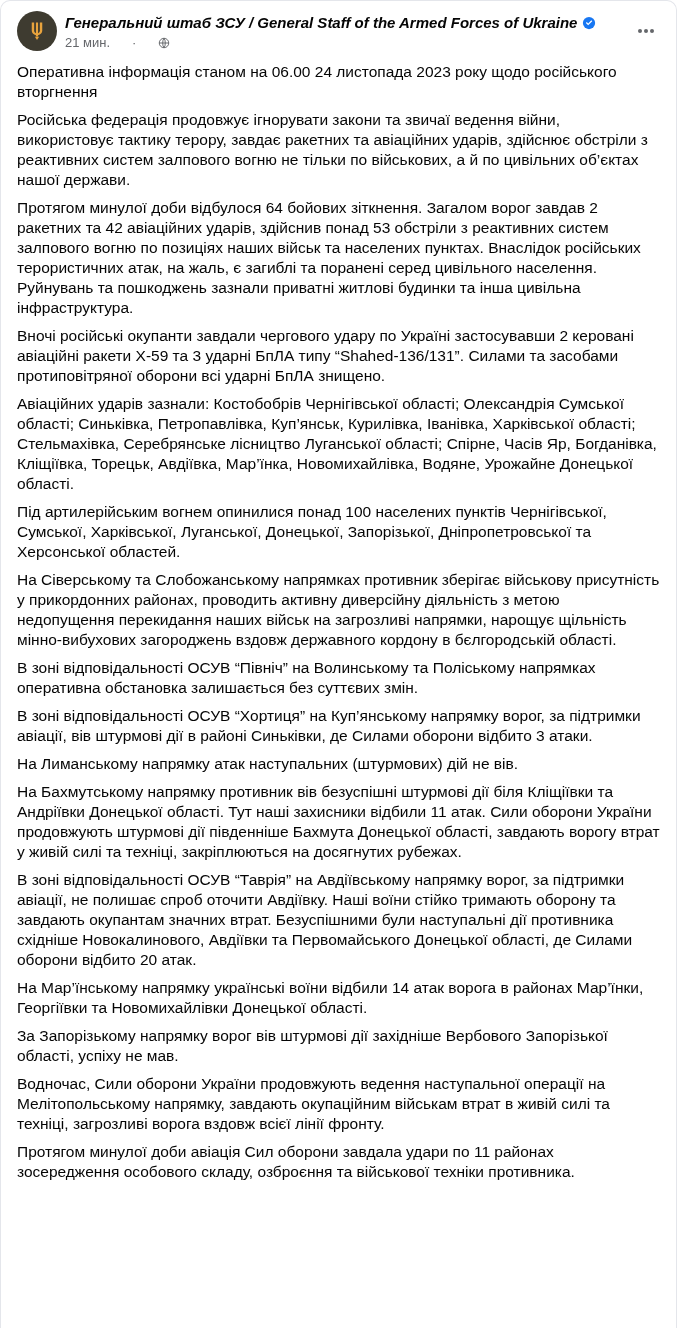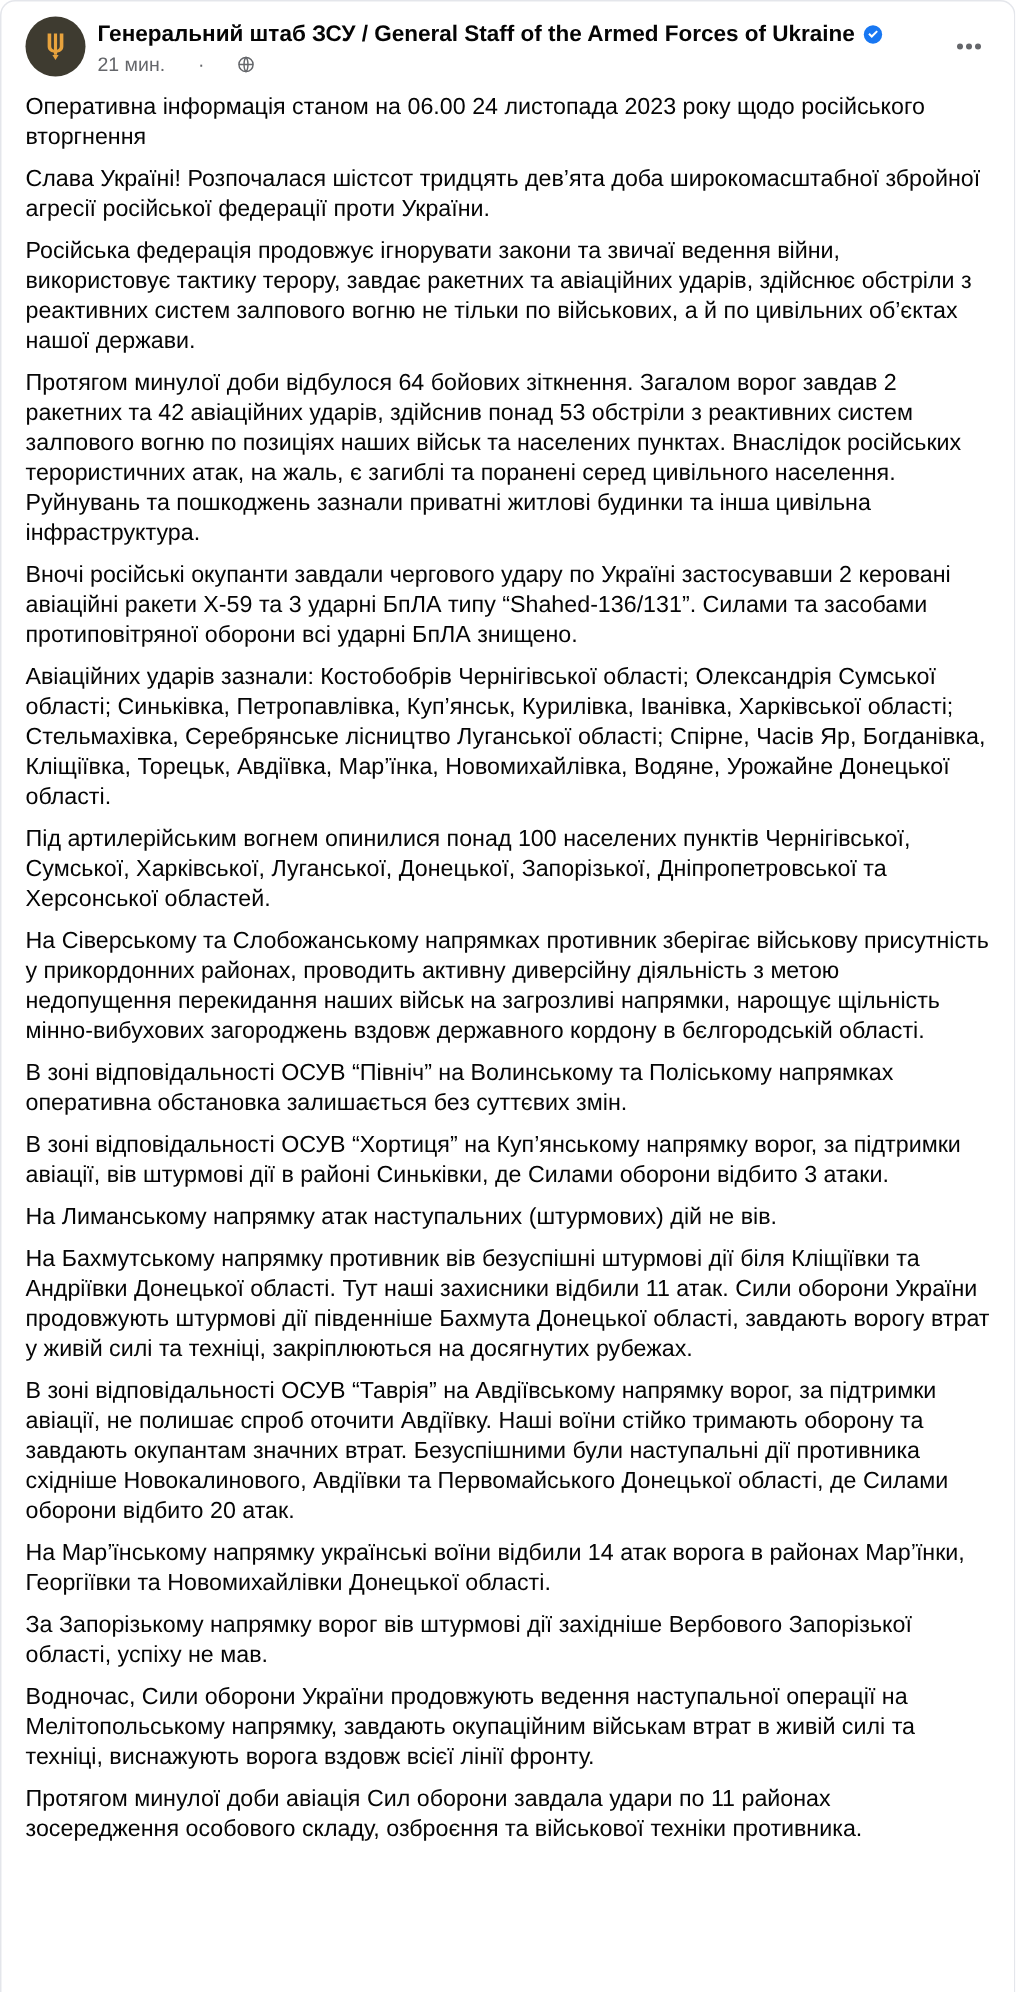--- a/index.html
+++ b/index.html
@@ -41,20 +41,21 @@
   .avatar svg { width: 30px; height: 30px; display: block; }
   .header-info {
     margin-left: 8px;
     padding-top: 3px;
     min-width: 0;
   }
   .name-row {
     display: flex;
     align-items: center;
     gap: 5px;
+    font-style: italic;
   }
   .page-name {
     font-size: 15px;
     font-weight: 700;
     color: #050505;
     white-space: nowrap;
     cursor: pointer;
   }
   .verified { width: 14px; height: 14px; display: block; flex: 0 0 14px; }
   .timestamp-row {
@@ -137,31 +138,30 @@
           <circle cx="10" cy="10" r="2"></circle>
           <circle cx="16" cy="10" r="2"></circle>
         </svg>
       </span>
     </div>
 
   </div>
 
   <div class="post-body">
       <p>Оперативна інформація станом на 06.00 24 листопада 2023 року щодо російського вторгнення</p>
-      <p>Слава Україні! Розпочалася шістсот тридцять дев’ята доба широкомасштабної збройної агресії російської федерації проти України.</p>
       <p>Російська федерація продовжує ігнорувати закони та звичаї ведення війни, використовує тактику терору, завдає ракетних та авіаційних ударів, здійснює обстріли з реактивних систем залпового вогню не тільки по військових, а й по цивільних об’єктах нашої держави.</p>
       <p>Протягом минулої доби відбулося 64 бойових зіткнення. Загалом ворог завдав 2 ракетних та 42 авіаційних ударів, здійснив понад 53 обстріли з реактивних систем залпового вогню по позиціях наших військ та населених пунктах. Внаслідок російських терористичних атак, на жаль, є загиблі та поранені серед цивільного населення. Руйнувань та пошкоджень зазнали приватні житлові будинки та інша цивільна інфраструктура.</p>
       <p>Вночі російські окупанти завдали чергового удару по Україні застосувавши 2 керовані авіаційні ракети Х-59 та 3 ударні БпЛА типу “Shahed-136/131”. Силами та засобами протиповітряної оборони всі ударні БпЛА знищено.</p>
       <p>Авіаційних ударів зазнали: Костобобрів Чернігівської області; Олександрія Сумської області; Синьківка, Петропавлівка, Куп’янськ, Курилівка, Іванівка, Харківської області; Стельмахівка, Серебрянське лісництво Луганської області; Спірне, Часів Яр, Богданівка, Кліщіївка, Торецьк, Авдіївка, Мар’їнка, Новомихайлівка, Водяне, Урожайне Донецької області.</p>
       <p>Під артилерійським вогнем опинилися понад 100 населених пунктів Чернігівської, Сумської, Харківської, Луганської, Донецької, Запорізької, Дніпропетровської та Херсонської областей.</p>
       <p>На Сіверському та Слобожанському напрямках противник зберігає військову присутність у прикордонних районах, проводить активну диверсійну діяльність з метою недопущення перекидання наших військ на загрозливі напрямки, нарощує щільність мінно-вибухових загороджень  вздовж державного кордону в бєлгородській області.</p>
       <p>В зоні відповідальності ОСУВ “Північ” на Волинському та Поліському напрямках оперативна обстановка залишається без суттєвих змін.</p>
       <p>В зоні відповідальності ОСУВ “Хортиця” на Куп’янському напрямку ворог, за підтримки авіації, вів штурмові дії в районі Синьківки, де Силами оборони відбито 3 атаки.</p>
       <p>На Лиманському напрямку атак наступальних (штурмових) дій не вів.</p>
       <p>На Бахмутському напрямку противник вів безуспішні штурмові дії біля Кліщіївки та Андріївки Донецької області. Тут наші захисники відбили 11 атак.  Сили оборони України продовжують штурмові дії південніше Бахмута Донецької області, завдають ворогу втрат у живій силі та техніці, закріплюються на досягнутих рубежах.</p>
       <p>В зоні відповідальності ОСУВ “Таврія” на Авдіївському напрямку ворог, за підтримки авіації, не полишає спроб оточити Авдіївку. Наші воїни стійко тримають оборону та завдають окупантам значних втрат. Безуспішними були наступальні дії противника східніше Новокалинового, Авдіївки та Первомайського Донецької області, де Силами оборони відбито 20 атак.</p>
       <p>На Мар’їнському напрямку українські воїни відбили 14 атак ворога в районах Мар’їнки, Георгіївки та Новомихайлівки Донецької області.</p>
       <p>За Запорізькому напрямку ворог вів штурмові дії західніше Вербового Запорізької області, успіху не мав.</p>
-      <p>Водночас, Сили оборони України продовжують ведення наступальної операції на Мелітопольському напрямку, завдають окупаційним військам втрат в живій силі та техніці, виснажують ворога вздовж всієї лінії фронту.</p>
+      <p>Водночас, Сили оборони України продовжують ведення наступальної операції на Мелітопольському напрямку, завдають окупаційним військам втрат в живій силі та техніці, загрозливі ворога вздовж всієї лінії фронту.</p>
       <p>Протягом минулої доби авіація Сил оборони завдала удари по 11 районах зосередження особового складу, озброєння та військової техніки противника.</p>
     </div>
 
 </div>
 
 </body></html>

